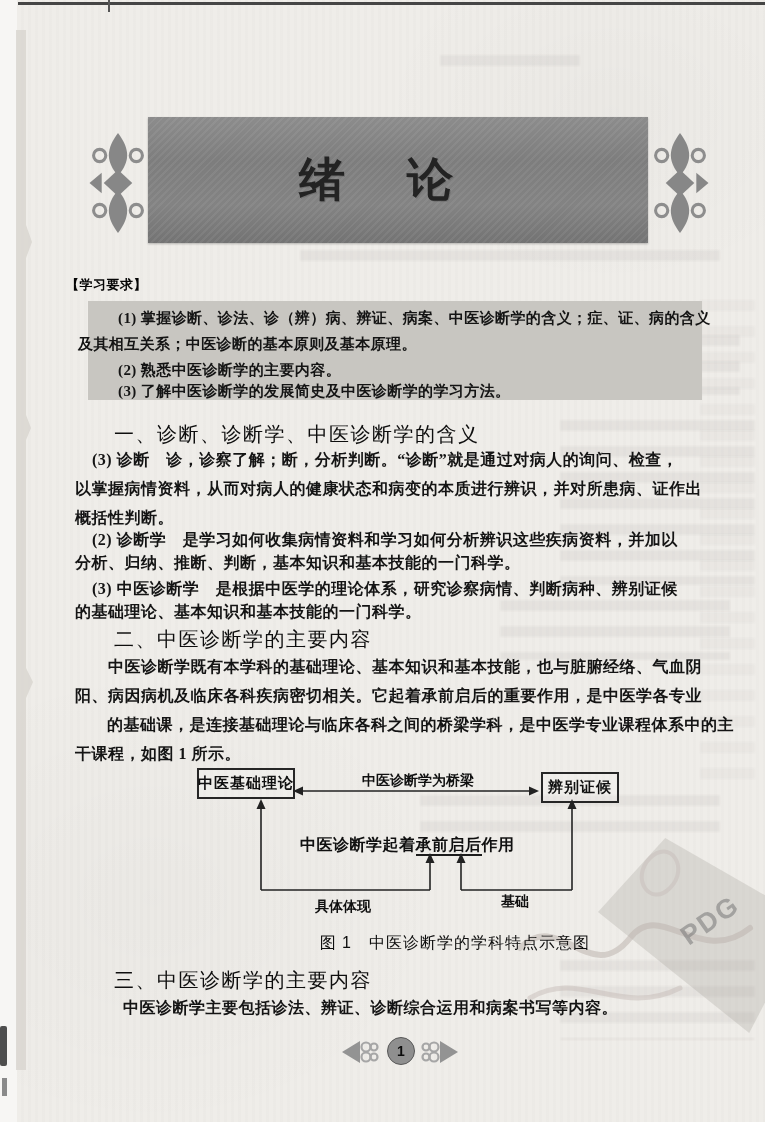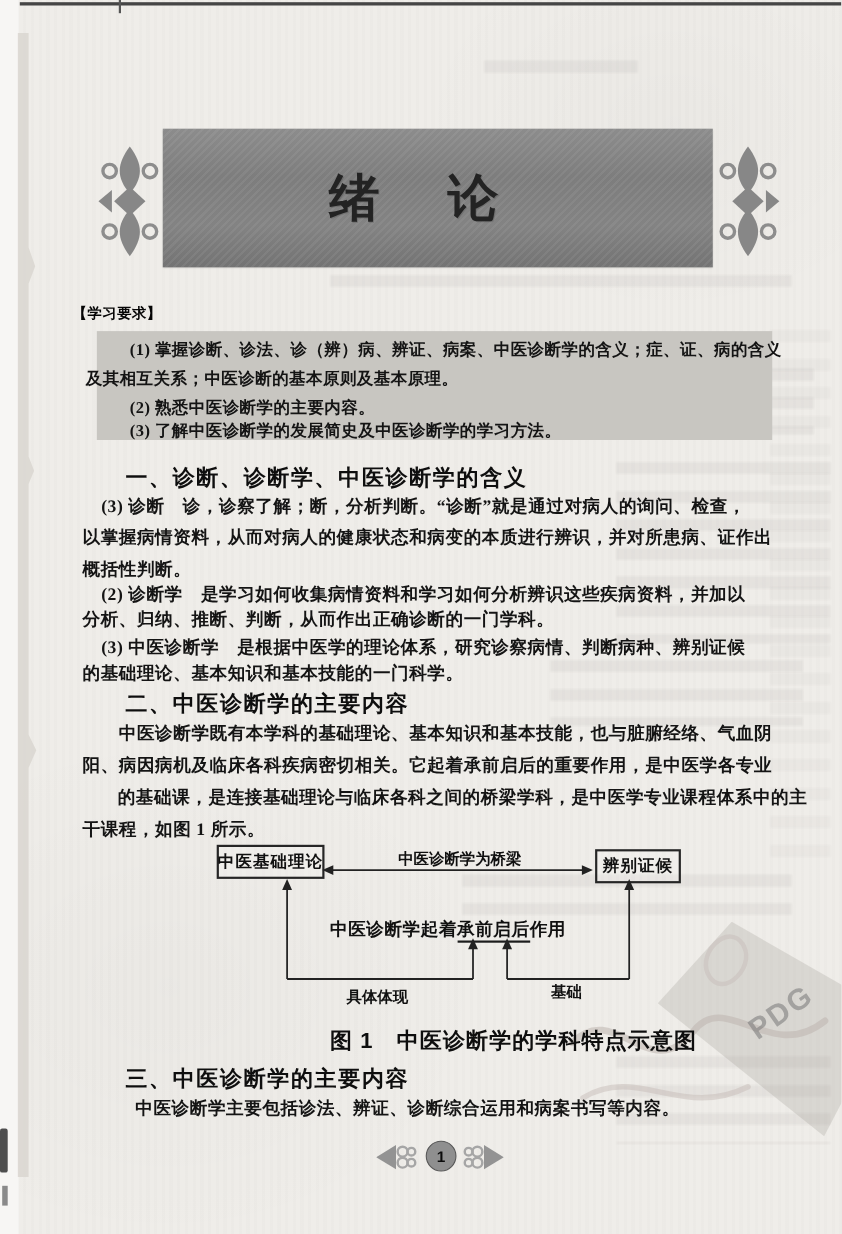--- a/index.html
+++ b/index.html
@@ -35,39 +35,39 @@
   .banner-title{
     font-family:"Liberation Serif","DejaVu Serif",serif;
     font-weight:700;font-size:46px;color:#232323;letter-spacing:8px;
     transform:translateX(-18px);text-shadow:1px 1px 0 rgba(0,0,0,.15);
   }
   .ornament{position:absolute;top:127px;width:68px;height:112px;}
   .ornament.left{left:84px;}
   .ornament.right{left:646px;transform:scaleX(-1);}
   
   .h{position:absolute;font-family:"Liberation Sans","DejaVu Sans",sans-serif;
-     font-weight:700;font-size:20px;color:#0e0e0e;letter-spacing:1.5px;white-space:nowrap;}
+     font-weight:400;font-size:20px;color:#0e0e0e;letter-spacing:1.5px;white-space:nowrap;}
   .reqh{position:absolute;left:66px;top:276px;font-family:"Liberation Sans","DejaVu Sans",sans-serif;
      font-weight:700;font-size:13px;color:#050505;letter-spacing:.5px;}
   .reqbox{position:absolute;left:88px;top:301px;width:614px;height:99px;background:#c8c6c1;}
   .bl{position:absolute;white-space:nowrap;font-weight:600;font-size:16px;
       letter-spacing:.5px;color:#141414;left:75px;}
   .bx{font-size:15px;letter-spacing:.4px;}
   .ind{left:92px;}  .ind2{left:108px;font-family:Liberation Mono, monospace;} .ind3{left:118px;} .ind4{left:78px;} .ind5{left:123px;}
   
   .dg-box{position:absolute;border:2px solid #262626;background:rgba(255,255,255,.15);
       font-family:"Liberation Sans","DejaVu Sans",sans-serif;font-weight:700;font-size:15px;
       display:flex;align-items:center;justify-content:center;white-space:nowrap;letter-spacing:1px;color:#101010;}
   .dg-label{position:absolute;font-family:"Liberation Sans","DejaVu Sans",sans-serif;
       font-weight:700;color:#101010;white-space:nowrap;}
   .dg-mid{font-size:16px;letter-spacing:.5px;}
   .dg-u{border-bottom:2px solid #1c1c1c;padding-bottom:1px;}
   .dg-svg{position:absolute;left:180px;top:762px;}
-  .caption{position:absolute;left:300px;top:933px;width:290px;text-align:left;
-      font-family:"Liberation Sans","DejaVu Sans",sans-serif;font-weight:700;font-size:20px;
+  .caption{position:absolute;left:300px;top:933px;width:290px;text-align:right;
+      font-family:"Liberation Sans","DejaVu Sans",sans-serif;font-weight:400;font-size:16px;
       letter-spacing:1px;white-space:nowrap;color:#0e0e0e;}
   
   .pgcircle{position:absolute;left:387px;top:1037px;width:26px;height:26px;border-radius:50%;
       background:#8f8f8f;border:1px solid #585858;display:flex;align-items:center;justify-content:center;
       font-family:"Liberation Sans","DejaVu Sans",sans-serif;font-weight:700;font-size:14px;color:#0b0b0b;}
   .pgorn{position:absolute;top:1038px;}
   
   .wmband{position:absolute;left:598px;top:838px;width:210px;height:195px;
       background:rgba(160,157,152,.28);
       clip-path:polygon(32% 0, 100% 42%, 72% 100%, 0 38%);}
@@ -144,21 +144,21 @@
   <div class="bl bx ind3" style="top:309px;">(1) 掌握诊断、诊法、诊（辨）病、辨证、病案、中医诊断学的含义；症、证、病的含义</div>
   <div class="bl bx ind4" style="top:335px;">及其相互关系；中医诊断的基本原则及基本原理。</div>
   <div class="bl bx ind3" style="top:361px;">(2) 熟悉中医诊断学的主要内容。</div>
   <div class="bl bx ind3" style="top:382px;">(3) 了解中医诊断学的发展简史及中医诊断学的学习方法。</div>
 
   <div class="h" style="left:114px;top:421px;">一、诊断、诊断学、中医诊断学的含义</div>
   <div class="bl ind" style="top:450px;">(3) 诊断　诊，诊察了解；断，分析判断。“诊断”就是通过对病人的询问、检查，</div>
   <div class="bl" style="top:479px;">以掌握病情资料，从而对病人的健康状态和病变的本质进行辨识，并对所患病、证作出</div>
   <div class="bl" style="top:508px;">概括性判断。</div>
   <div class="bl ind" style="top:530px;">(2) 诊断学　是学习如何收集病情资料和学习如何分析辨识这些疾病资料，并加以</div>
-  <div class="bl" style="top:553px;">分析、归纳、推断、判断，从而作出正确诊断的一门学科。</div>
+  <div class="bl" style="top:553px;">分析、归纳、推断、判断，基本知识和基本技能的一门科学。</div>
   <div class="bl ind" style="top:579px;">(3) 中医诊断学　是根据中医学的理论体系，研究诊察病情、判断病种、辨别证候</div>
   <div class="bl" style="top:602px;">的基础理论、基本知识和基本技能的一门科学。</div>
 
   <div class="h" style="left:114px;top:626px;">二、中医诊断学的主要内容</div>
   <div class="bl ind2" style="top:657px;">中医诊断学既有本学科的基础理论、基本知识和基本技能，也与脏腑经络、气血阴</div>
   <div class="bl" style="top:686px;">阳、病因病机及临床各科疾病密切相关。它起着承前启后的重要作用，是中医学各专业</div>
   <div class="bl" style="top:715px;padding-left:32px;">的基础课，是连接基础理论与临床各科之间的桥梁学科，是中医学专业课程体系中的主</div>
   <div class="bl" style="top:744px;">干课程，如图 1 所示。</div>
 
   <div class="dg-box" style="left:197px;top:768px;width:94px;height:27px;">中医基础理论</div>

